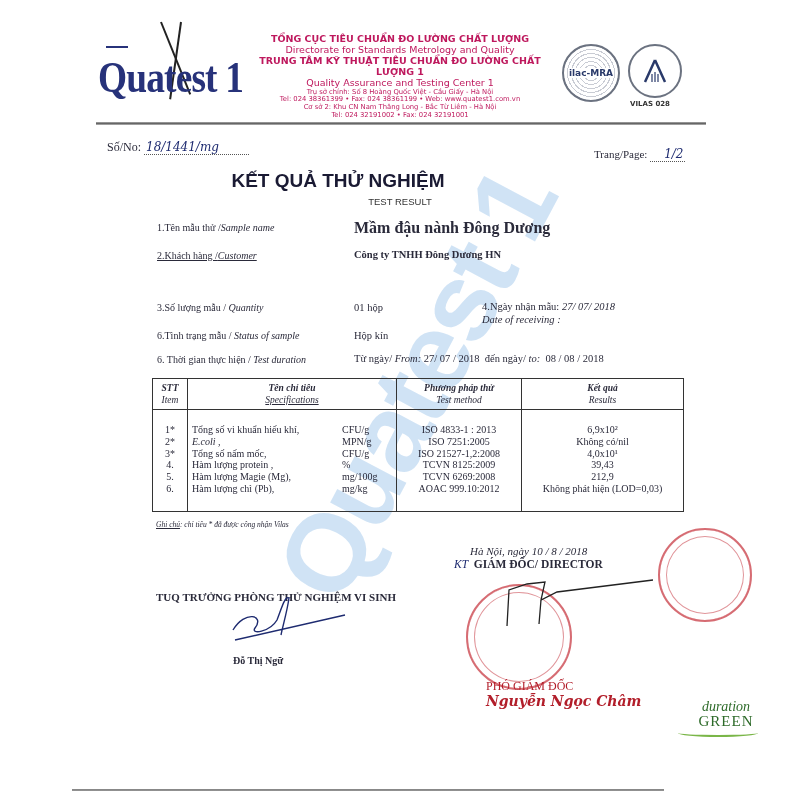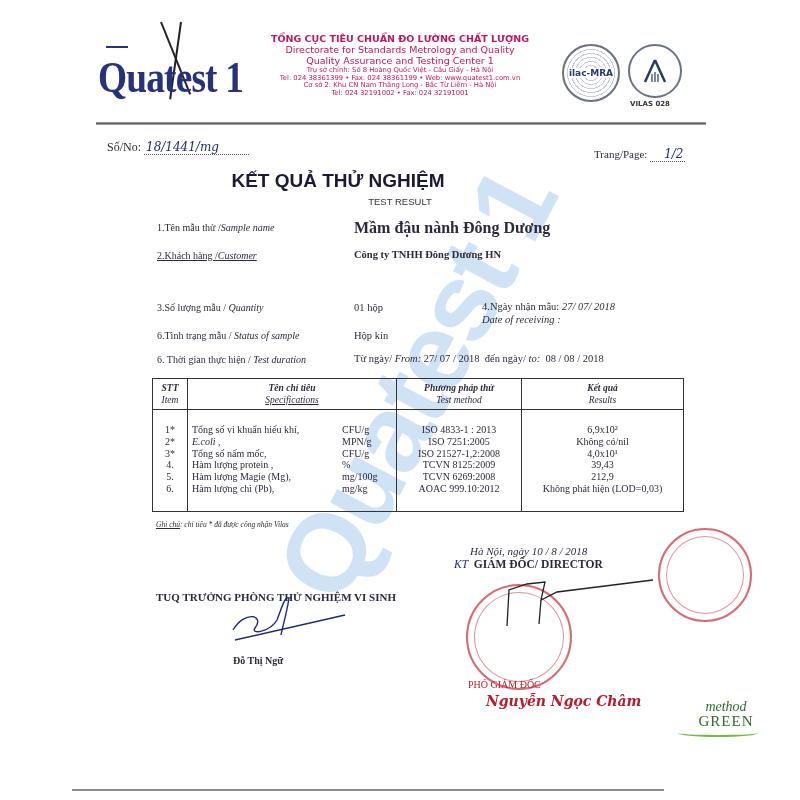--- a/index.html
+++ b/index.html
@@ -46,21 +46,21 @@
     .col-method { width:116px; text-align:center;margin-left:36px; }
     .col-result { text-align:center; }
     .spec-row { display:flex; justify-content:space-between; }
     .spec-row .unit { width:50px; text-align:left; }
     .ghi-chu { left:156px; top:520px; font-size:7.5px; font-style:italic; }
     .ghi-chu u { text-decoration:underline; }
     .sign-left-title { left:156px; top:574px; font-size:11px; font-weight:bold;margin-top:17px; }
     .sign-left-name { left:233px; top:655px; font-size:10px; font-weight:bold; }
     .place-date { left:470px; top:545px; font-size:11px; font-style:italic; }
     .director { left:454px; top:558px; font-size:11.5px; font-weight:bold; }
-    .deputy { left:468px; top:679px; font-size:10px; color:#b21e2a; }
+    .deputy { left:486px; top:679px; font-size:12px; color:#b21e2a; }
     .deputy-name { left:486px; top:693px; font-size:14px; font-style:italic; font-weight:bold; color:#b21e2a; font-family:"DejaVu Serif", serif; }
     .stamp { border-radius:50%; border:2px solid rgba(196,45,55,0.7); box-shadow: inset 0 0 0 6px rgba(255,255,255,1), inset 0 0 0 7px rgba(196,45,55,0.5); }
     .stamp1 { left:466px; top:584px; width:102px; height:102px; }
     .stamp2 { left:658px; top:528px; width:90px; height:90px; clip-path:inset(0 0 0 0); }
     .watermark { left:330px; top:330px; font-family:"Liberation Sans", sans-serif; font-weight:bold; font-size:110px;
                  color:rgba(120,175,225,0.35); transform:rotate(-62deg); transform-origin:left top; letter-spacing:-4px; white-space:nowrap; pointer-events:none; }
     .brand { left:694px; top:700px; text-align:center; color:#2e6b2a; }
     .brand .f { font-family:"Liberation Serif", serif; font-style:italic; font-size:14px; line-height:14px; }
     .brand .g { font-family:"Liberation Serif", serif; font-size:15px; letter-spacing:1px; line-height:15px; }
     .brand .swoosh { width:80px; height:6px; border-bottom:2px solid #7ab648; border-radius:0 0 50% 50%; margin-left:-16px; }
@@ -71,20 +71,21 @@
 <div class="abs watermark" style="left:250px; top:560px;">Quatest 1</div>
 
 <div class="abs logo-bar"></div>
 <div class="abs logo-v1"></div>
 <div class="abs logo-v2"></div>
 <div class="abs logo-text">Quatest 1</div>
 
 <div class="abs org">
   <div class="l1">TỔNG CỤC TIÊU CHUẨN ĐO LƯỜNG CHẤT LƯỢNG</div>
   <div class="l2">Directorate for Standards Metrology and Quality</div>
+  <div class="l3">TRUNG TÂM KỸ THUẬT TIÊU CHUẨN ĐO LƯỜNG CHẤT LƯỢNG 1</div>
   <div class="l4">Quality Assurance and Testing Center 1</div>
   <div class="small">Trụ sở chính: Số 8 Hoàng Quốc Việt - Cầu Giấy - Hà Nội</div>
   <div class="small">Tel: 024 38361399 • Fax: 024 38361199 • Web: www.quatest1.com.vn</div>
   <div class="small">Cơ sở 2: Khu CN Nam Thăng Long - Bắc Từ Liêm - Hà Nội</div>
   <div class="small">Tel: 024 32191002 • Fax: 024 32191001</div>
 </div>
 
 <div class="abs seal ilac">
   <span style="background:#fff;padding:0 1px;">ilac-MRA</span>
 </div>
@@ -243,18 +244,18 @@
 <div class="abs stamp stamp1"></div>
 <svg class="abs" style="left:505px; top:578px;" width="150" height="50">
   <path d="M2 48 L4 12 L22 6 L40 4 L36 22 L52 14 L100 8 L148 2 M36 22 L34 46" stroke="#222" stroke-width="1.3" fill="none"></path>
 </svg>
 <div class="abs stamp stamp2"></div>
 
 <div class="abs deputy">PHÓ GIÁM ĐỐC</div>
 <div class="abs deputy-name">Nguyễn Ngọc Châm</div>
 
 <div class="abs brand">
-  <div class="f">method</div>
+  <div class="f">duration</div>
   <div class="g">GREEN</div>
   <div class="swoosh"></div>
 </div>
 
 <div class="abs hr" style="left:72px; top:789px; width:592px; height:2px;"></div>
 
 </body></html>

